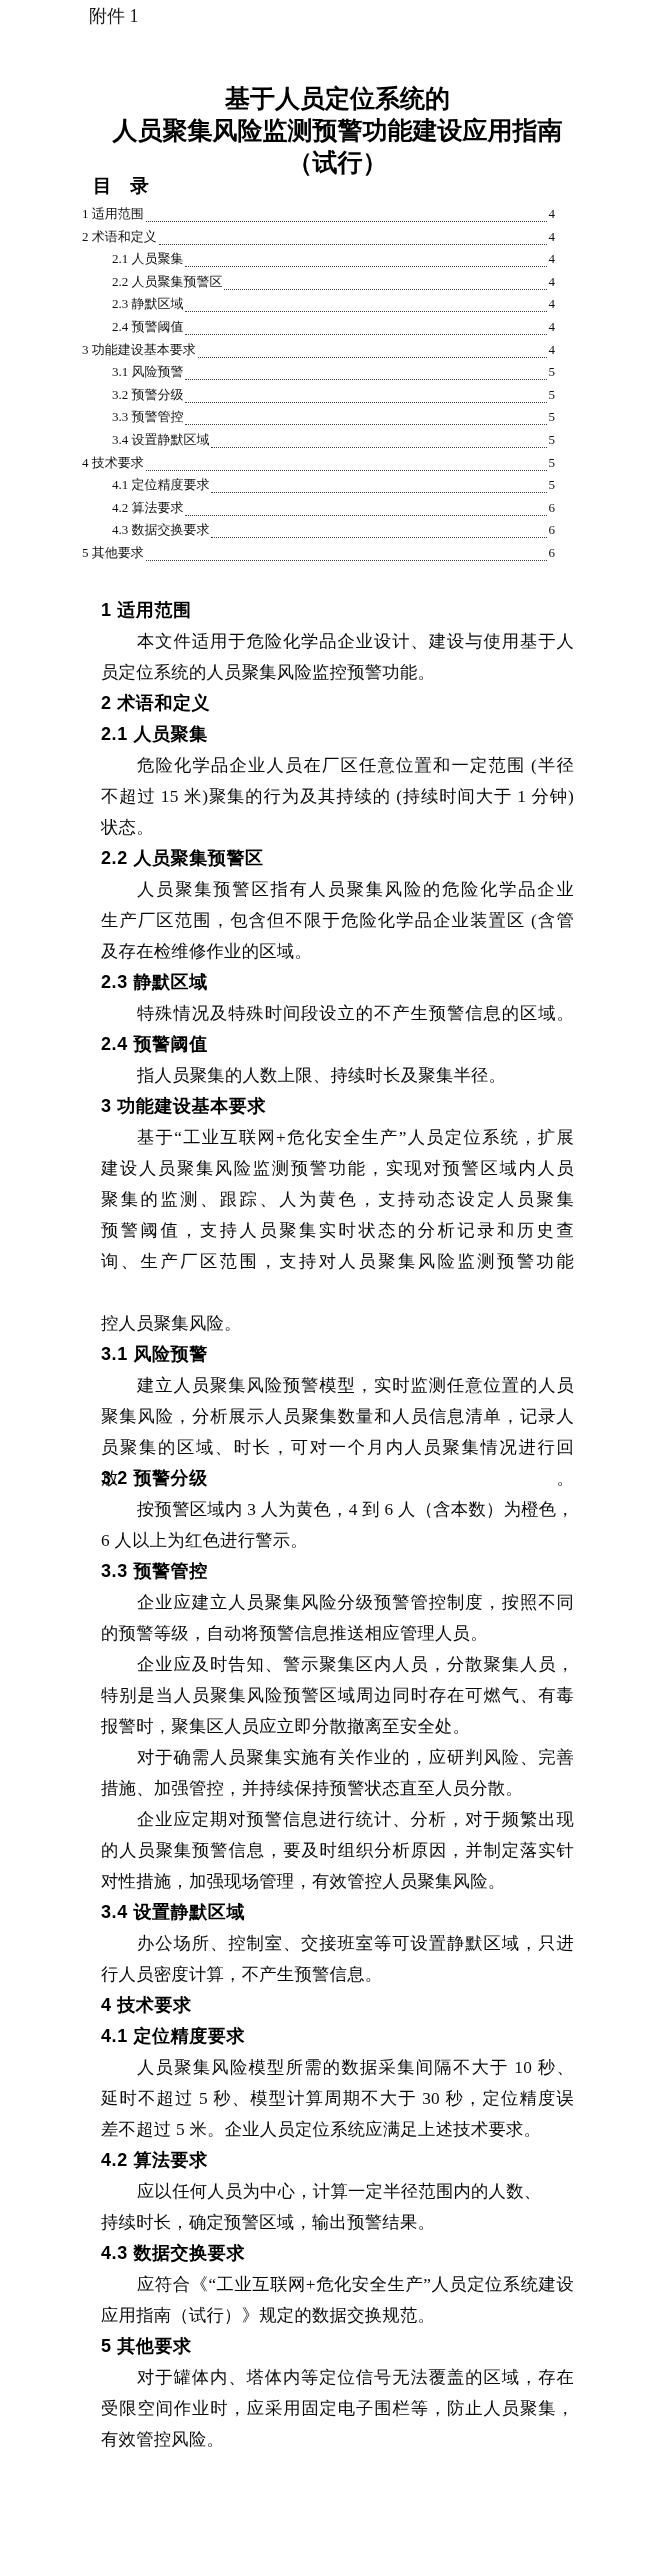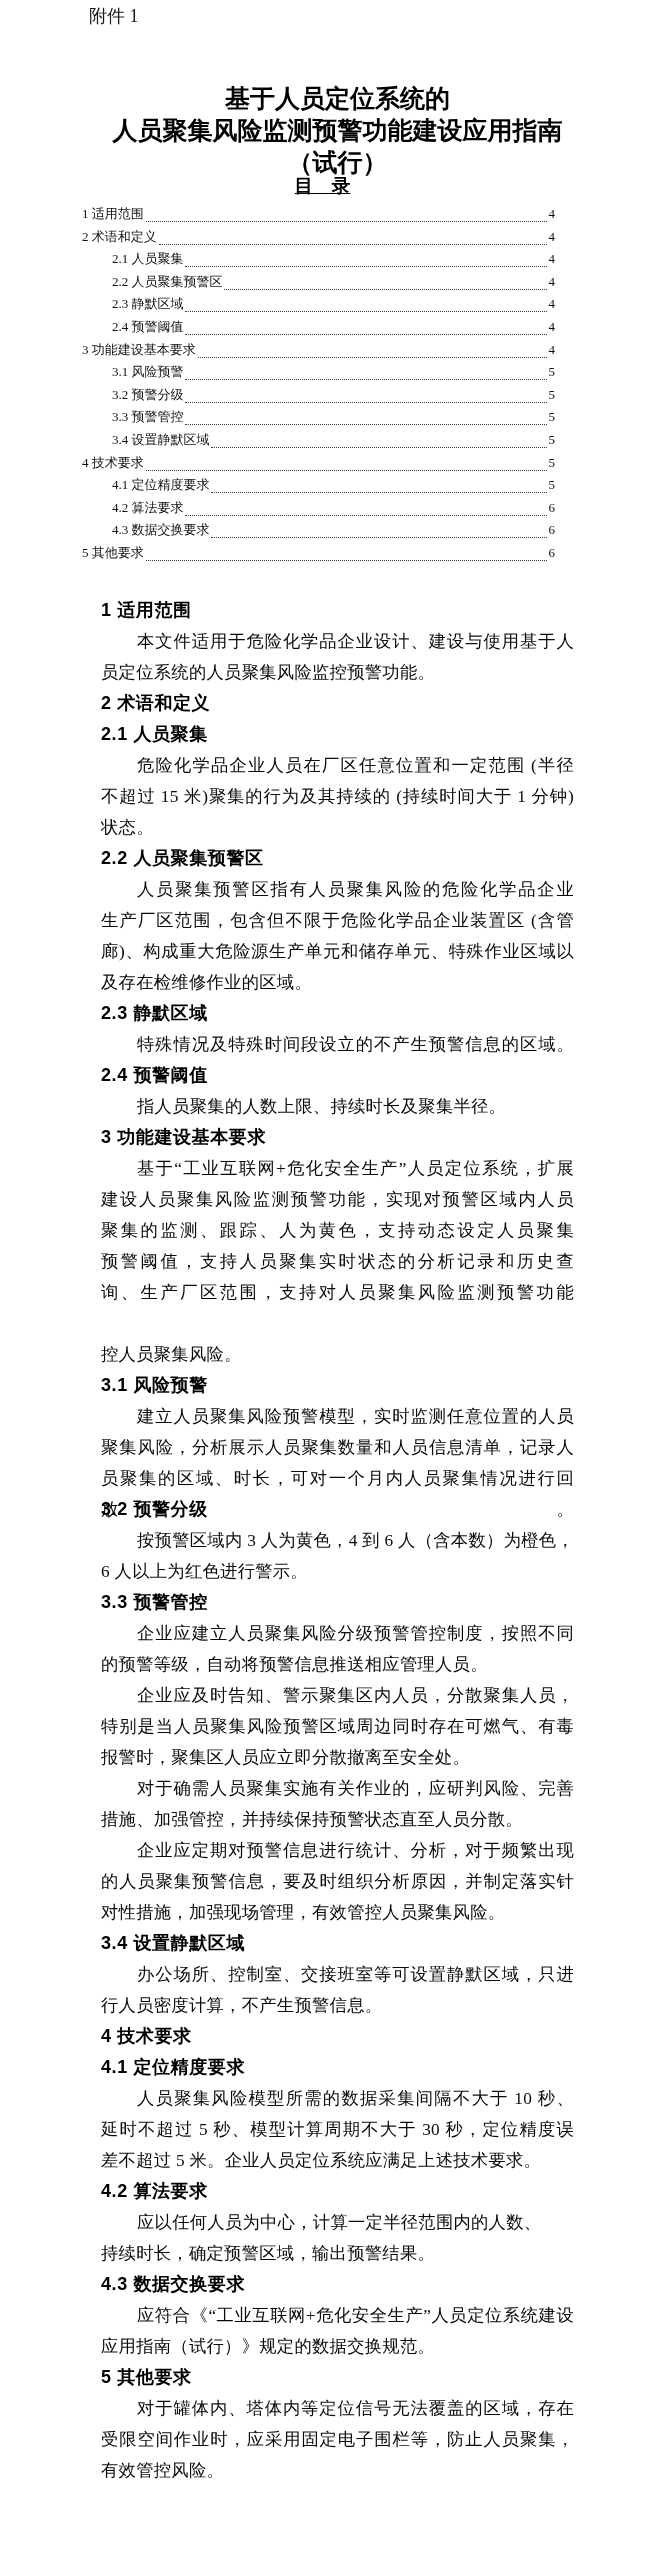--- a/index.html
+++ b/index.html
@@ -19,23 +19,23 @@
 
   .title{
     position:absolute;left:101px;top:35px;width:473px;
     text-align:center;font-weight:700;
     font-size:25px;line-height:32px;color:#000;
     font-family:"Liberation Serif","DejaVu Serif",serif;
     margin-top:48px;
   }
 
   .toc-heading{
-    position:absolute;left:86px;top:175px;width:473px;
-    text-align:center;font-weight:700;
-    font-size:18.6px;line-height:21px;color:#000;text-decoration:underline;
+    position:absolute;left:93px;top:175px;width:473px;
+    text-align:left;font-weight:700;
+    font-size:18.6px;line-height:21px;color:#000;
   }
 
   .toc{position:absolute;left:82px;top:205px;width:473px;}
   .toc-row{
     display:flex;align-items:baseline;
     height:22.6px;font-size:13px;color:#111;
   }
   .toc-row.level2{padding-left:30px;}
   .toc-label{white-space:nowrap;}
   .toc-leader{
@@ -164,21 +164,20 @@
       <div class="bline pfirst full">本文件适用于危险化学品企业设计、建设与使用基于人</div>
       <div class="bline">员定位系统的人员聚集风险监控预警功能。</div>
       <div class="bline h1">2 术语和定义</div>
       <div class="bline h2">2.1 人员聚集</div>
       <div class="bline pfirst full">危险化学品企业人员在厂区任意位置和一定范围 (半径</div>
       <div class="bline full">不超过 15 米)聚集的行为及其持续的 (持续时间大于 1 分钟)</div>
       <div class="bline">状态。</div>
       <div class="bline h2">2.2 人员聚集预警区</div>
       <div class="bline pfirst full">人员聚集预警区指有人员聚集风险的危险化学品企业</div>
       <div class="bline full">生产厂区范围，包含但不限于危险化学品企业装置区 (含管</div>
-      <div class="bline full">廊)、构成重大危险源生产单元和储存单元、特殊作业区域以</div>
       <div class="bline">及存在检维修作业的区域。</div>
       <div class="bline h2">2.3 静默区域</div>
       <div class="bline pfirst full">特殊情况及特殊时间段设立的不产生预警信息的区域。</div>
       <div class="bline h2">2.4 预警阈值</div>
       <div class="bline pfirst">指人员聚集的人数上限、持续时长及聚集半径。</div>
       <div class="bline h1">3 功能建设基本要求</div>
       <div class="bline pfirst full">基于“工业互联网+危化安全生产”人员定位系统，扩展</div>
       <div class="bline full">建设人员聚集风险监测预警功能，实现对预警区域内人员</div>
       <div class="bline full">聚集的监测、跟踪、人为黄色，支持动态设定人员聚集</div>
       <div class="bline full">预警阈值，支持人员聚集实时状态的分析记录和历史查</div>

